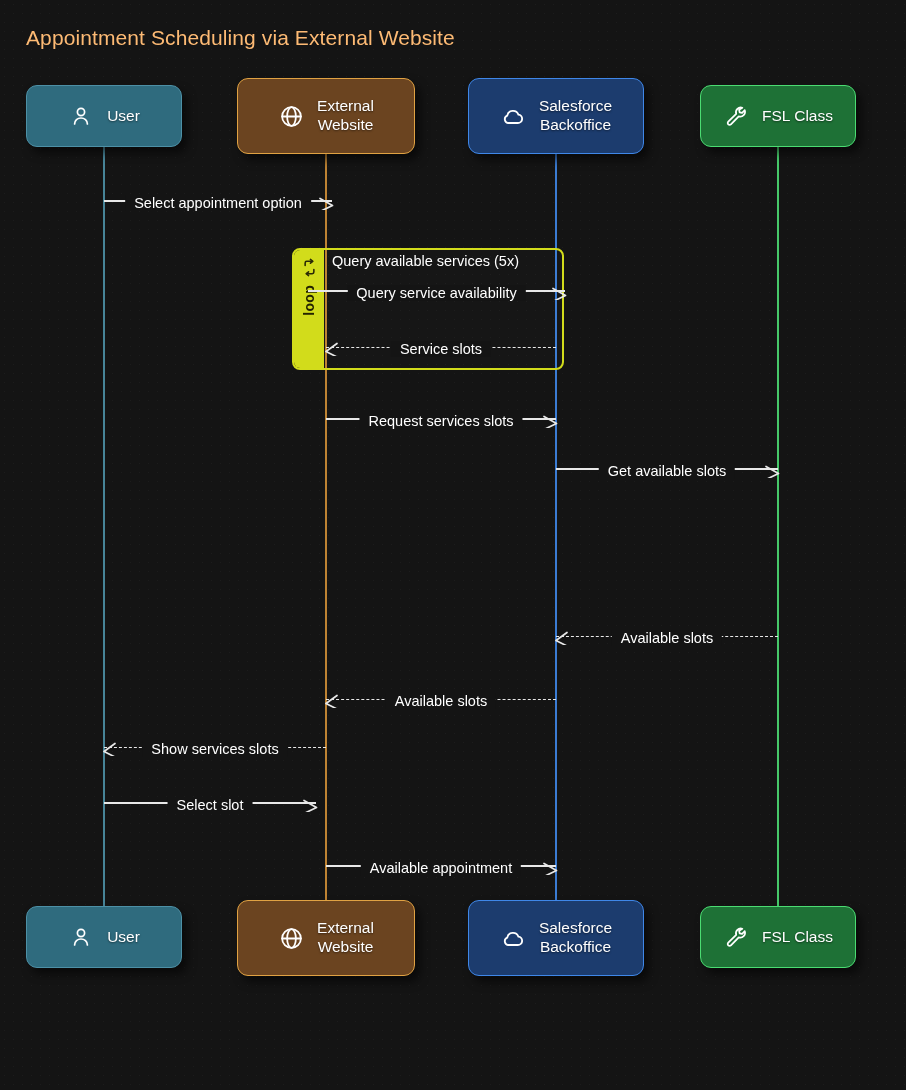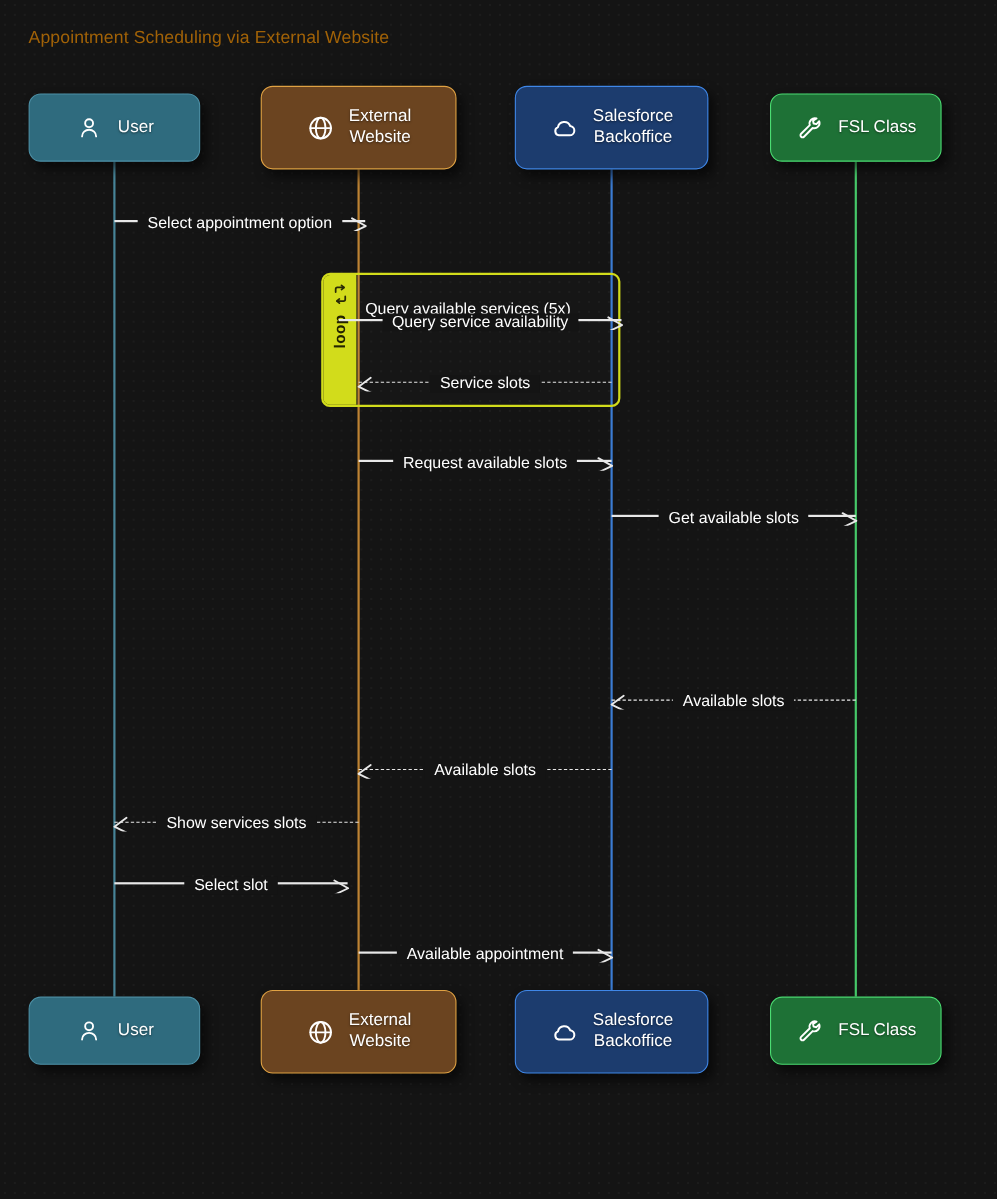--- a/index.html
+++ b/index.html
@@ -16,24 +16,24 @@
     color: #ffffff;
     background-color: #141414;
     background-image: radial-gradient(rgba(255,255,255,0.035) 0.7px, transparent 0.7px);
     background-size: 9px 9px;
   }
 
   
   .diagram-title {
     position: absolute;
     left: 26px; top: 26px;
-    font-size: 16px;
+    font-size: 21px;
     font-weight: 400;
     letter-spacing: 0.1px;
-    color: #a16207;
+    color: #fdba74;
     white-space: nowrap;
   }
 
   
   .canvas { position: absolute; inset: 0; }
 
   
   .lifeline {
     position: absolute;
     width: 1.4px;
@@ -98,21 +98,20 @@
     font-weight: 600;
     color: #232300;
     letter-spacing: 0.3px;
     margin-top: 2px;
   }
   .loop-note {
     position: absolute;
     font-size: 14.5px;
     color: #ffffff;
     white-space: nowrap;
-    margin-top: 20px;
   }
 
   
   .msg { position: absolute; height: 34px; }
   .msg .msg-line {
     position: absolute;
     left: 0; right: 0;
     bottom: 4px;
     height: 1.6px;
     background: #e8e8e8;
@@ -189,21 +188,21 @@
         <div class="msg-line"></div>
         <div class="msg-label">Service slots</div>
         <div class="arrow left">
           <svg width="16" height="18" viewBox="0 0 16 18">
             <path d="M13 5.5 L2 13.5 L13 19" stroke="#e8e8e8" fill="none" stroke-width="1.7" stroke-linecap="round" stroke-linejoin="round"></path>
           </svg>
         </div>
       </div>
       <div class="msg" style="left: 326px; width: 230px; top: 390px;">
         <div class="msg-line"></div>
-        <div class="msg-label">Request available slots</div>
+        <div class="msg-label">Request services slots</div>
         <div class="arrow right">
           <svg width="16" height="18" viewBox="0 0 16 18">
             <path d="M2 6.5 L14.5 13.5 L2 19.5" stroke="#e8e8e8" fill="none" stroke-width="1.7" stroke-linecap="round" stroke-linejoin="round"></path>
           </svg>
         </div>
       </div>
       <div class="msg" style="left: 556px; width: 222px; top: 440px;">
         <div class="msg-line"></div>
         <div class="msg-label">Get available slots</div>
         <div class="arrow right">

